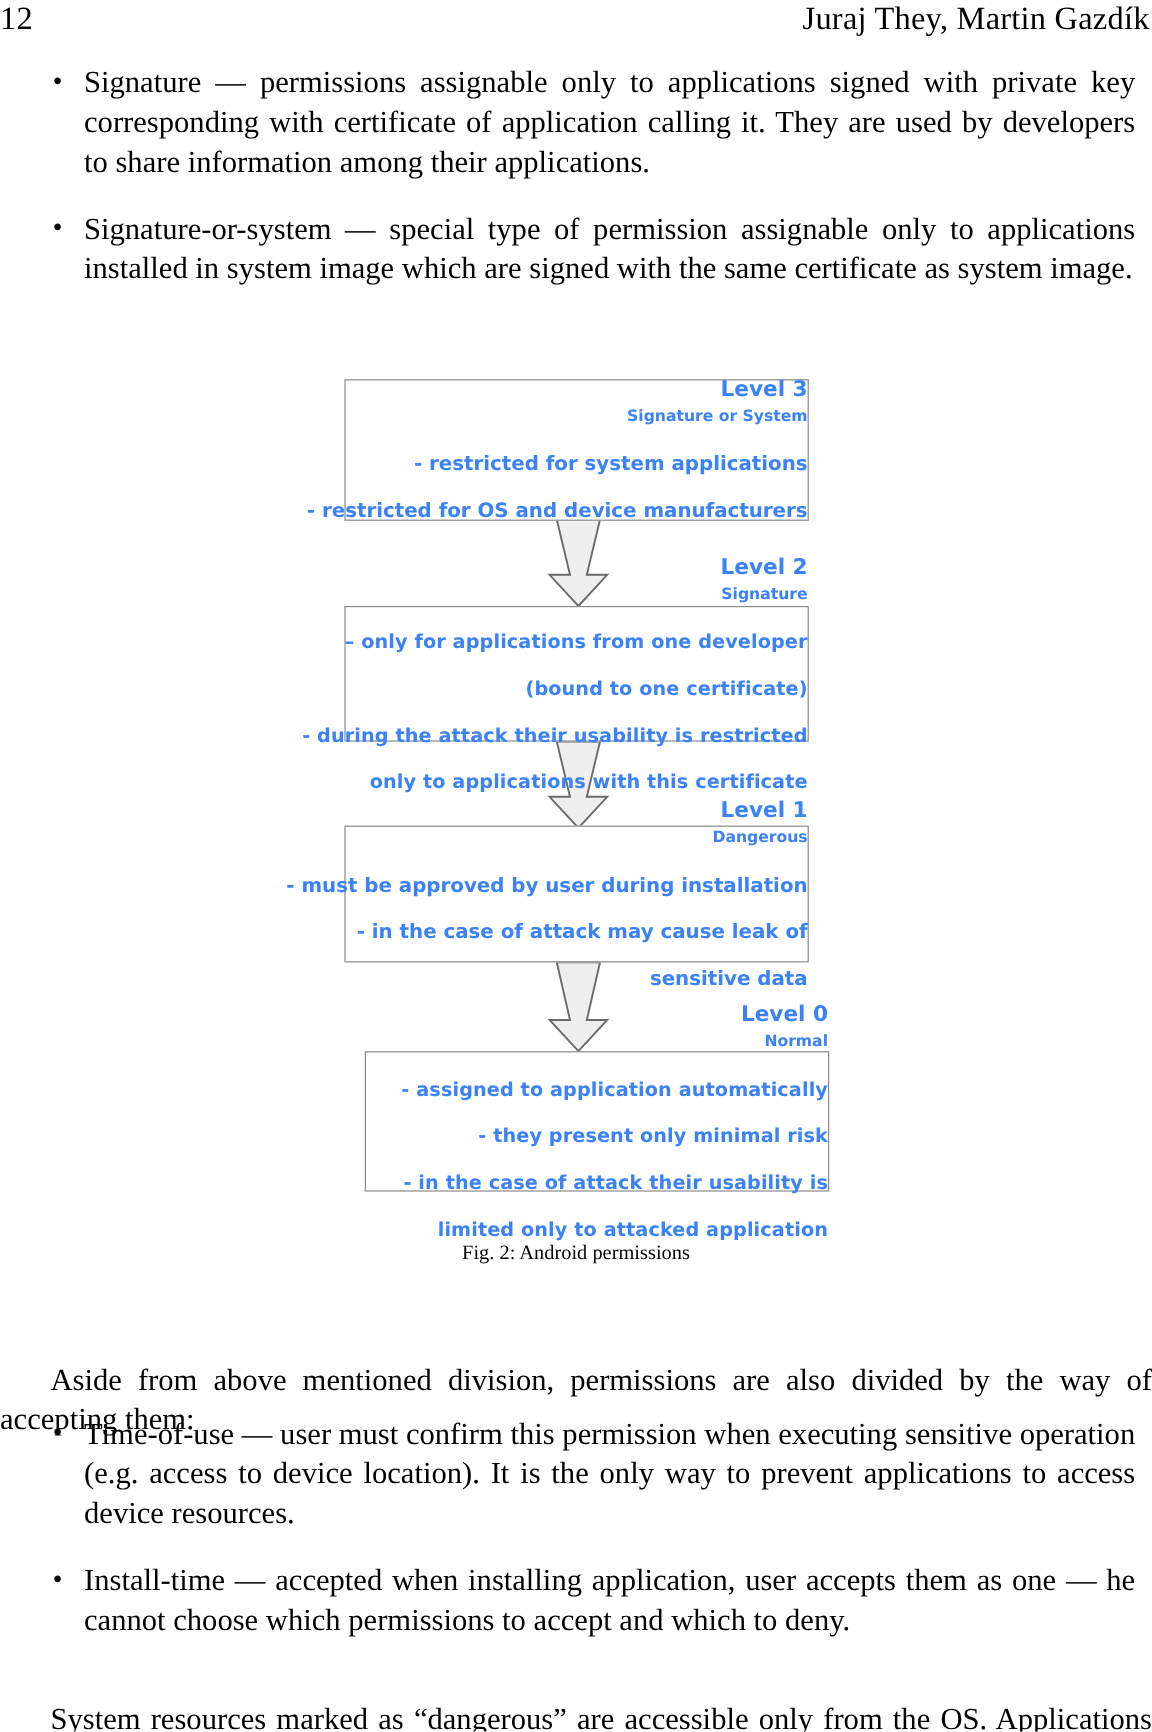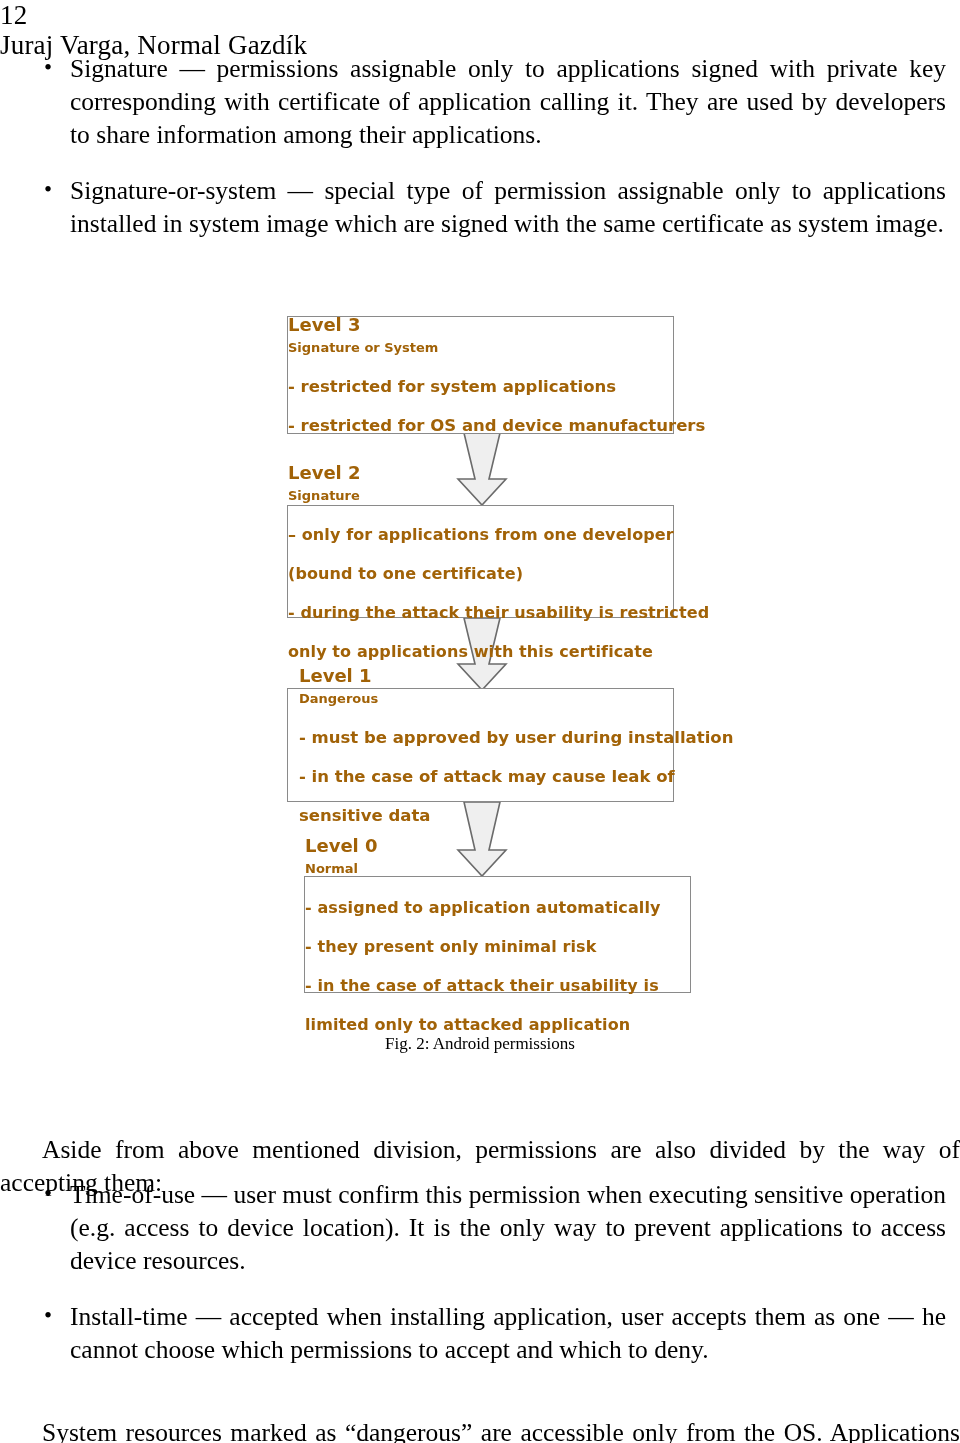--- a/index.html
+++ b/index.html
@@ -25,21 +25,20 @@
   
   .page-header {
     position: absolute;
     top: 0px;
     left: 0px;
     width: 960px;
     height: 34px;
     display: flex;
     align-items: flex-start;
     justify-content: space-between;
-    flex-direction: column;
   }
   .header-folio {
     font-size: 27px;
     line-height: 30px;
     letter-spacing: 0.2px;
   }
   .header-authors {
     font-size: 27px;
     line-height: 30px;
     letter-spacing: 0.2px;
@@ -100,24 +99,24 @@
     width: 960px;
     height: 700px;
   }
   .level-box {
     position: absolute;
     box-sizing: border-box;
     background: #ffffff;
     border: 1.6px solid #8a8a8a;
     display: flex;
     flex-direction: column;
-    align-items: flex-start;
+    align-items: flex-end;
     justify-content: center;
     font-family: "DejaVu Sans", "Liberation Sans", sans-serif;
-    color: #a16207;
+    color: #3b82f6;
     z-index: 2;
   }
   .level-box .ln {
     display: block;
     white-space: nowrap;
     font-weight: bold;
     text-align: center;
   }
   .level-box .ln.title {
     font-size: 18px;
@@ -154,21 +153,21 @@
     line-height: 32px;
   }
 </style>
 </head>
 <body>
 
 <div class="page">
 
   <div class="page-header">
     <div class="header-folio">12</div>
-    <div class="header-authors">Juraj Varga, Normal Gazdík</div>
+    <div class="header-authors">Juraj They, Martin Gazdík</div>
   </div>
 
   <div class="body-block" style="top:52px;">
     <ul class="bullets">
       <li>
         <span>Signature — permissions assignable only to applications signed with private key corresponding with certificate of application calling it. They are used by developers to share information among their applications.</span>
       </li>
       <li>
         <span>Signature-or-system — special type of permission assignable only to applications installed in system image which are signed with the same certificate as system image.</span>
       </li>

